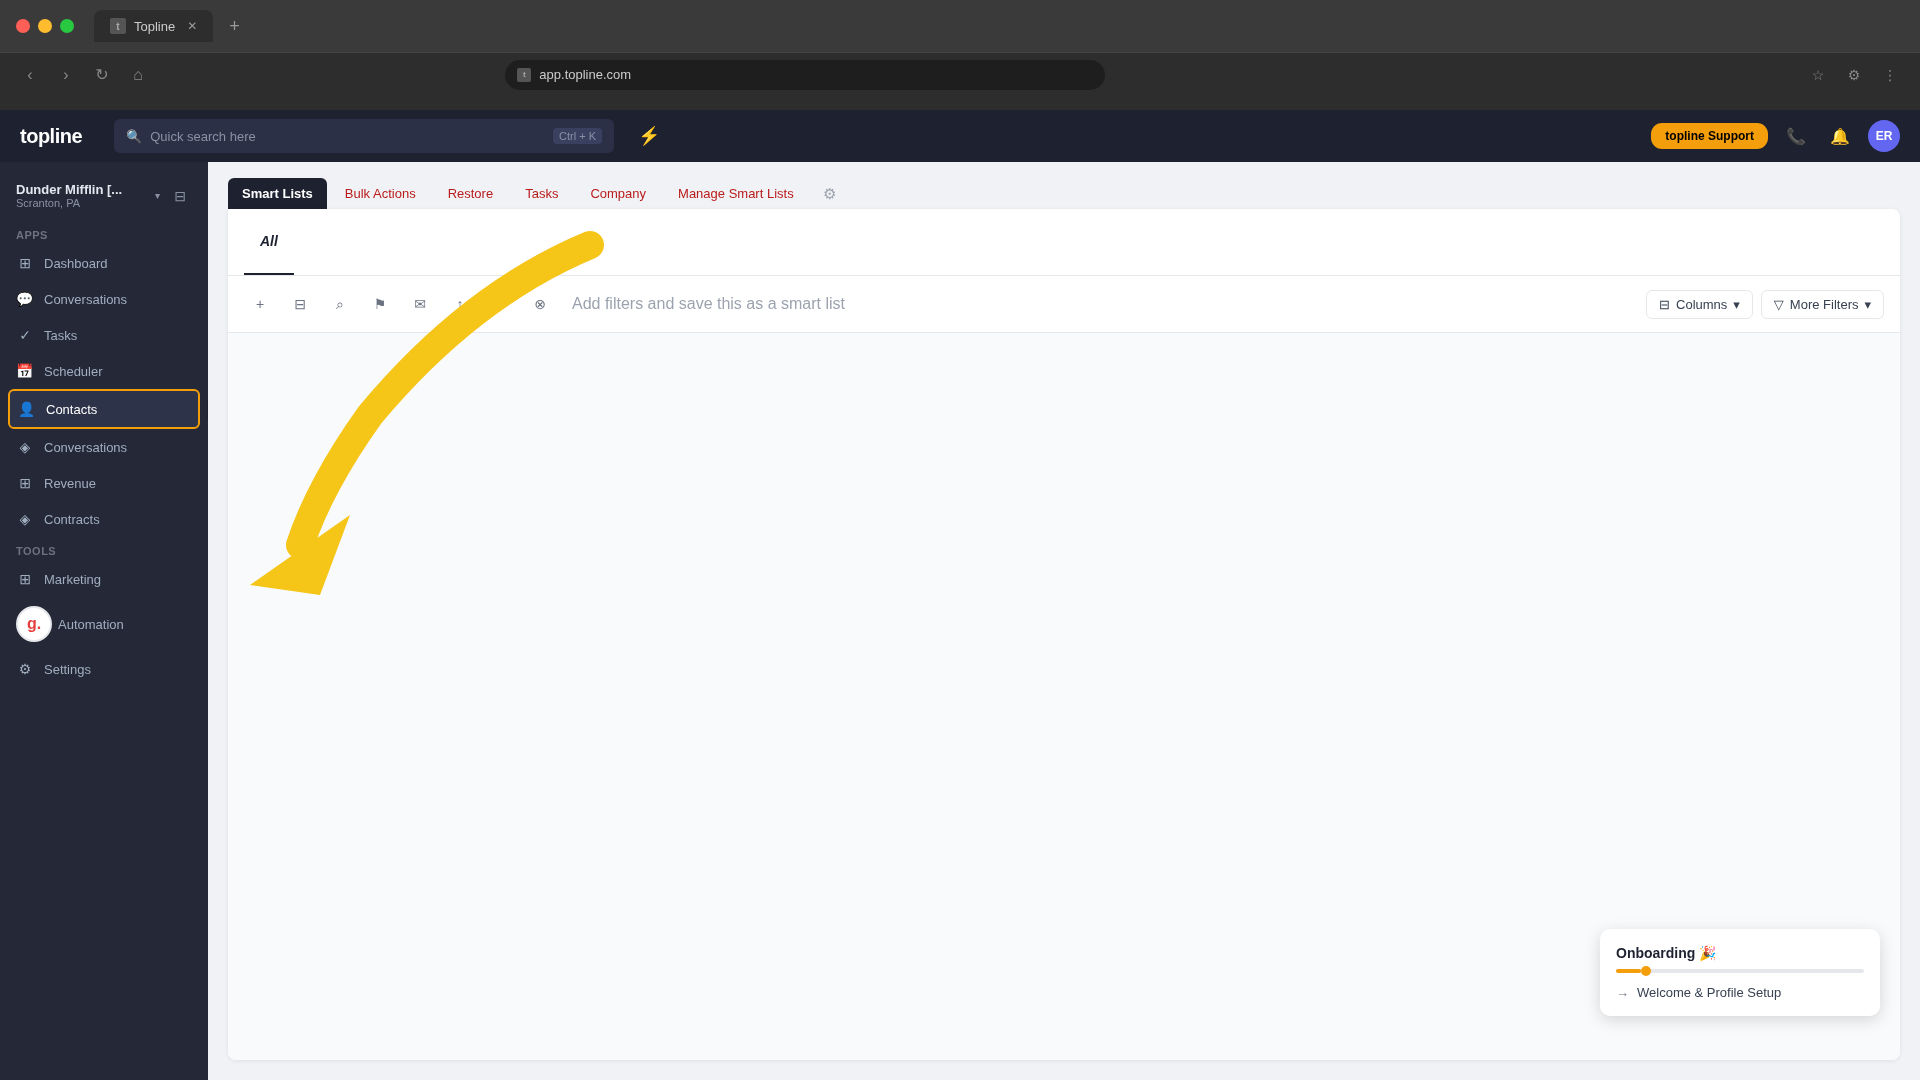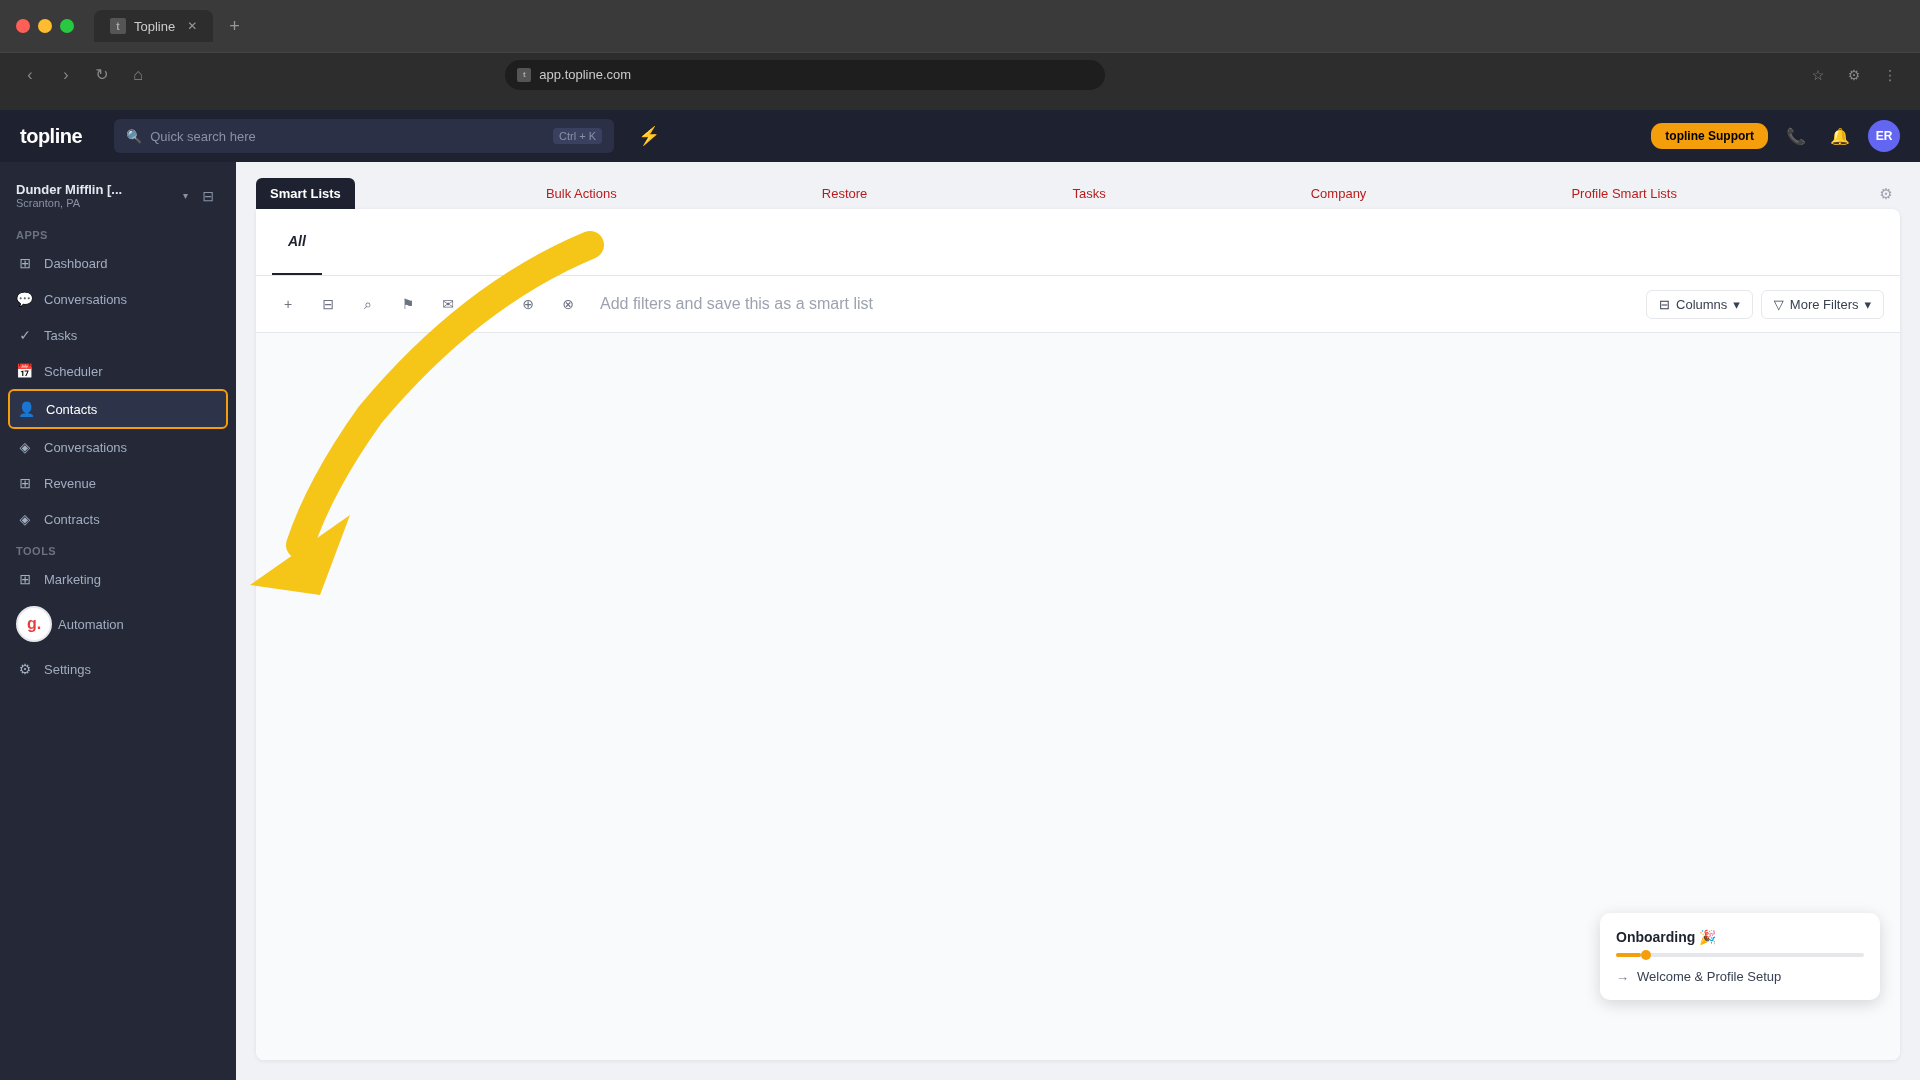--- a/index.html
+++ b/index.html
@@ -37,39 +37,39 @@
     .topnav-lightning { color: #f59e0b; font-size: 18px; margin-left: 8px; }
     .topnav-right { display: flex; align-items: center; gap: 12px; margin-left: auto; }
     .support-btn { background: #f59e0b; color: #000; font-size: 12px; font-weight: 600; padding: 6px 14px; border-radius: 11px; border: none; cursor: pointer; }
     .topnav-icon-btn { width: 32px; height: 32px; background: transparent; border: none; color: #8892a4; font-size: 16px; cursor: pointer; display: flex; align-items: center; justify-content: center; }
     .avatar { width: 32px; height: 32px; background: #6366f1; border-radius: 50%; display: flex; align-items: center; justify-content: center; color: #fff; font-size: 12px; font-weight: 700; }
 
     
     .content-area { display: flex; flex: 1; overflow: hidden; }
 
     
-    .sidebar { width: 236px; background: #252836; flex-shrink: 0; display: flex; flex-direction: column; padding: 12px 0; overflow-y: auto; }
+    .sidebar { width: 208px; background: #252836; flex-shrink: 0; display: flex; flex-direction: column; padding: 12px 0; overflow-y: auto; }
     .company-selector { padding: 8px 16px 12px; display: flex; align-items: center; gap: 8px; cursor: pointer; }
     .company-info { flex: 1; }
     .company-name { color: #e2e8f0; font-size: 13px; font-weight: 600; }
     .company-location { color: #8892a4; font-size: 11px; }
     .company-chevron { color: #8892a4; font-size: 10px; }
     .layout-btn { width: 24px; height: 24px; background: transparent; border: none; color: #8892a4; cursor: pointer; display: flex; align-items: center; justify-content: center; font-size: 14px; }
 
     .sidebar-section-label { color: #6b7280; font-size: 11px; font-weight: 600; padding: 8px 16px 4px; text-transform: uppercase; letter-spacing: 0.5px; }
     .sidebar-item { display: flex; align-items: center; gap: 10px; padding: 9px 16px; cursor: pointer; color: #a0aec0; font-size: 13px; position: relative; }
     .sidebar-item.active { background: #2d3348; color: #fff; border: 2px solid #f59e0b; border-radius: 6px; margin: 0 8px; padding: 9px 8px; }
     .sidebar-item-icon { width: 18px; height: 18px; display: flex; align-items: center; justify-content: center; font-size: 14px; flex-shrink: 0; }
     .sidebar-tooltip { position: absolute; left: 105%; background: #1e2130; color: #fff; font-size: 12px; padding: 4px 8px; border-radius: 4px; white-space: nowrap; z-index: 100; top: 50%; transform: translateY(-50%); }
 
     
     .main-content { flex: 1; display: flex; flex-direction: column; overflow: hidden; background: #f0f2f5; }
 
     
-    .page-tabs { background: #f0f2f5; padding: 16px 20px 0; display: flex; align-items: center; gap: 4px; border-bottom: none; justify-content: space-between; }
+    .page-tabs { background: #f0f2f5; padding: 16px 20px 0; display: flex; align-items: center; gap: 4px; border-bottom: none; }
     .page-tab { padding: 8px 14px; font-size: 13px; color: #b91c1c; cursor: pointer; border-radius: 6px 6px 0 0; border: none; background: transparent; }
     .page-tab.active { background: #1e2130; color: #fff; font-weight: 600; border-radius: 6px 6px 0 0; }
     .page-tab-settings { width: 28px; height: 28px; background: transparent; border: none; color: #9ca3af; cursor: pointer; display: flex; align-items: center; justify-content: center; font-size: 15px; margin-left: 4px; }
 
     
     .content-panel { flex: 1; background: #fff; margin: 0 20px 20px; border-radius: 0 8px 8px 8px; overflow: hidden; display: flex; flex-direction: column; box-shadow: 0 1px 4px rgba(0,0,0,0.08); }
 
     
     .sub-tabs { display: flex; align-items: center; padding: 0 16px; border-bottom: 1px solid #e5e7eb; }
     .sub-tab { padding: 24px 16px; font-size: 14px; color: #6b7280; cursor: pointer; border-bottom: 2px solid transparent; font-style: italic; }
@@ -80,21 +80,21 @@
     .toolbar-btn { width: 32px; height: 32px; background: transparent; border: 1px solid transparent; border-radius: 6px; cursor: pointer; display: flex; align-items: center; justify-content: center; color: #6b7280; font-size: 14px; }
     .toolbar-hint { color: #9ca3af; font-size: 16px; margin-left: 8px; }
     .toolbar-right { margin-left: auto; display: flex; gap: 8px; align-items: center; }
     .columns-btn { display: flex; align-items: center; gap: 6px; padding: 6px 12px; border: 1px solid #e5e7eb; border-radius: 6px; background: #fff; color: #374151; font-size: 13px; cursor: pointer; }
     .more-filters-btn { display: flex; align-items: center; gap: 6px; padding: 6px 12px; border: 1px solid #e5e7eb; border-radius: 6px; background: #fff; color: #374151; font-size: 13px; cursor: pointer; }
 
     
     .empty-area { flex: 1; background: #f9fafb; }
 
     
-    .onboarding-card { position: fixed; bottom: 80px; right: 40px; background: #fff; border-radius: 10px; width: 280px; box-shadow: 0 4px 16px rgba(0,0,0,0.15); padding: 16px; }
+    .onboarding-card { position: fixed; bottom: 64px; right: 40px; background: #fff; border-radius: 10px; width: 280px; box-shadow: 0 4px 16px rgba(0,0,0,0.15); padding: 16px; }
     .onboarding-title { font-size: 14px; font-weight: 700; color: #1e2130; margin-bottom: 8px; }
     .onboarding-progress { width: 100%; height: 4px; background: #e5e7eb; border-radius: 2px; margin-bottom: 12px; position: relative; }
     .onboarding-progress-fill { height: 4px; background: #f59e0b; border-radius: 2px; width: 10%; }
     .onboarding-progress-dot { width: 10px; height: 10px; background: #f59e0b; border-radius: 50%; position: absolute; left: 10%; top: -3px; }
     .onboarding-item { display: flex; align-items: center; gap: 8px; color: #374151; font-size: 13px; cursor: pointer; }
     .onboarding-arrow { color: #6b7280; }
 
     
     .arrow-overlay { position: fixed; top: 215px; left: 170px; width: 500px; height: 400px; pointer-events: none; z-index: 1000; }
 
@@ -218,21 +218,21 @@
     </div>
 
     <div class="main-content">
 
       <div class="page-tabs">
         <button class="page-tab active">Smart Lists</button>
         <button class="page-tab">Bulk Actions</button>
         <button class="page-tab">Restore</button>
         <button class="page-tab">Tasks</button>
         <button class="page-tab">Company</button>
-        <button class="page-tab">Profile Smart Lists</button>
+        <button class="page-tab">Manage Smart Lists</button>
         <button class="page-tab-settings">⚙</button>
       </div>
 
       <div class="content-panel">
 
         <div class="sub-tabs">
           <div class="sub-tab active">All</div>
         </div>
 
         <div class="toolbar">

